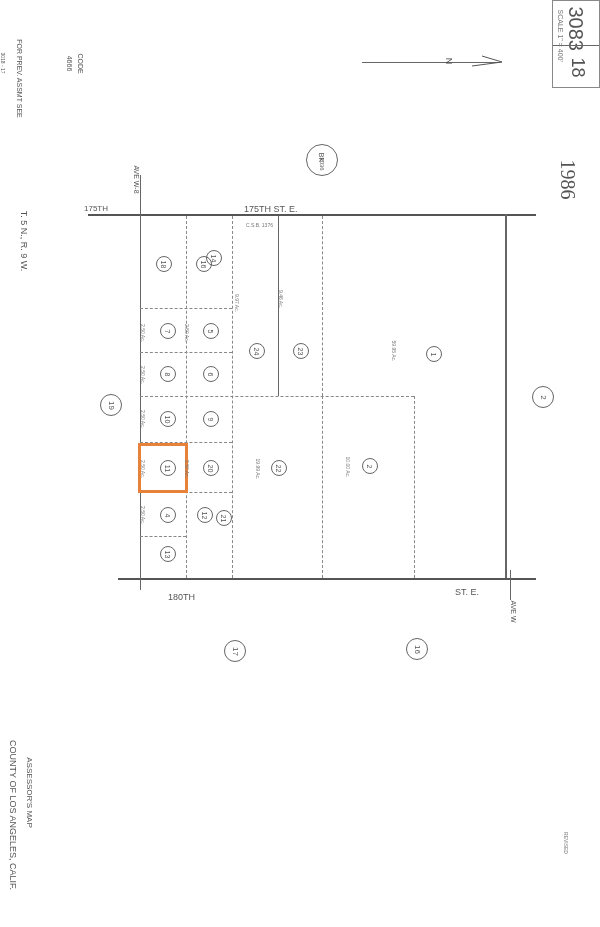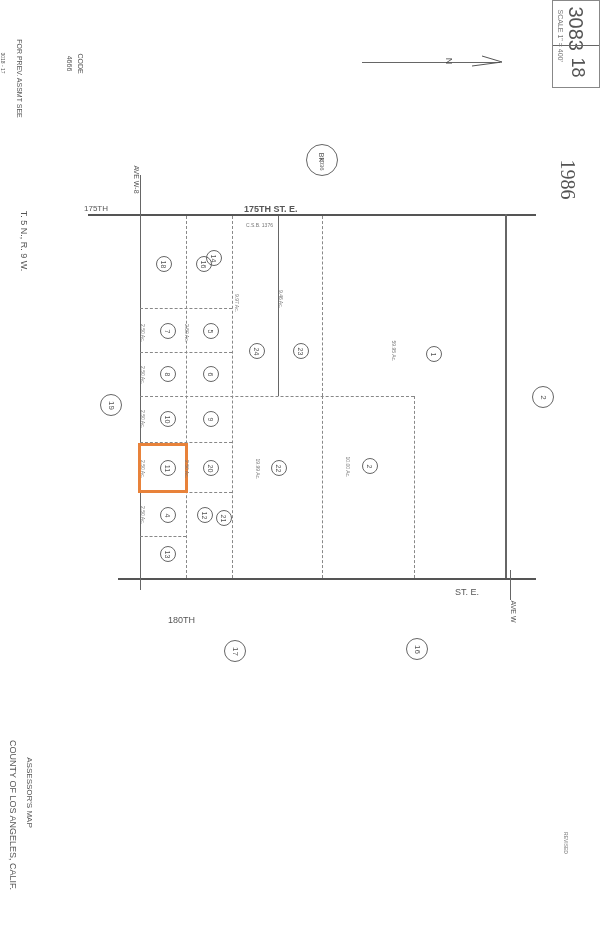--- a/index.html
+++ b/index.html
@@ -53,23 +53,23 @@
   <span style="font-size:6px;">3036</span>
 </div>
 
 <div class="line" style="left:88px;top:214px;width:448px;height:2px;"></div>
 <div class="line" style="left:118px;top:578px;width:418px;height:2px;"></div>
 <div class="solid-v" style="left:140px;top:175px;height:415px;"></div>
 <div class="solid-v" style="left:505px;top:214px;height:364px;border-left-width:2px;"></div>
 <div class="solid-v" style="left:510px;top:570px;height:30px;"></div>
 
 <div class="abs txt" style="left:84px;top:204px;font-size:8px;">175TH</div>
-<div class="abs txt" style="left:244px;top:204px;font-size:9px;font-weight:bold;">175TH ST. E.</div>
+<div class="abs txt" style="left:244px;top:204px;font-size:9px;">175TH ST. E.</div>
 <div class="abs txt tiny" style="left:246px;top:222px;">C.S.B. 1376</div>
-<div class="abs txt" style="left:168px;top:615px;font-size:9px;">180TH</div>
+<div class="abs txt" style="left:168px;top:592px;font-size:9px;">180TH</div>
 <div class="abs txt" style="left:455px;top:587px;font-size:9px;">ST. E.</div>
 <div class="abs rot txt" style="left:122px;top:176px;font-size:7px;">AVE W-8</div>
 <div class="abs rot txt" style="left:502px;top:608px;font-size:7px;">AVE W</div>
 
 <div class="dash-v" style="left:186px;top:216px;height:362px;"></div>
 <div class="dash-v" style="left:232px;top:216px;height:362px;"></div>
 <div class="solid-v" style="left:278px;top:216px;height:180px;"></div>
 <div class="dash-v" style="left:322px;top:216px;height:180px;"></div>
 <div class="dash-v" style="left:322px;top:396px;height:182px;"></div>
 <div class="dash-v" style="left:414px;top:396px;height:182px;"></div>

